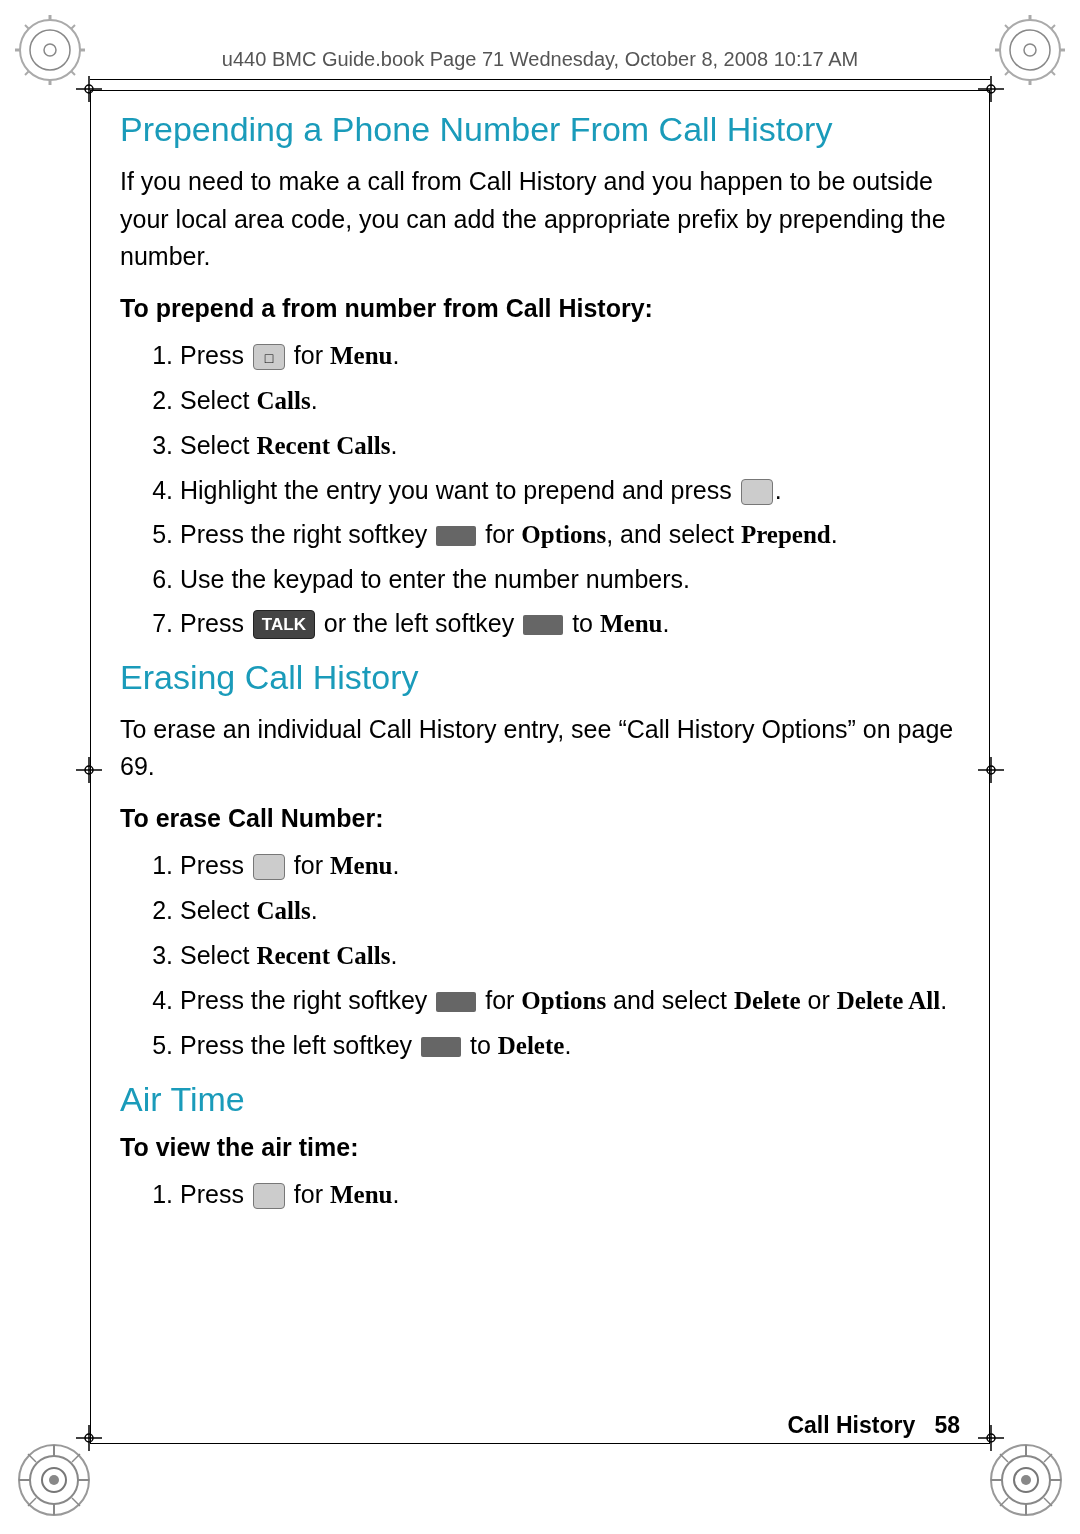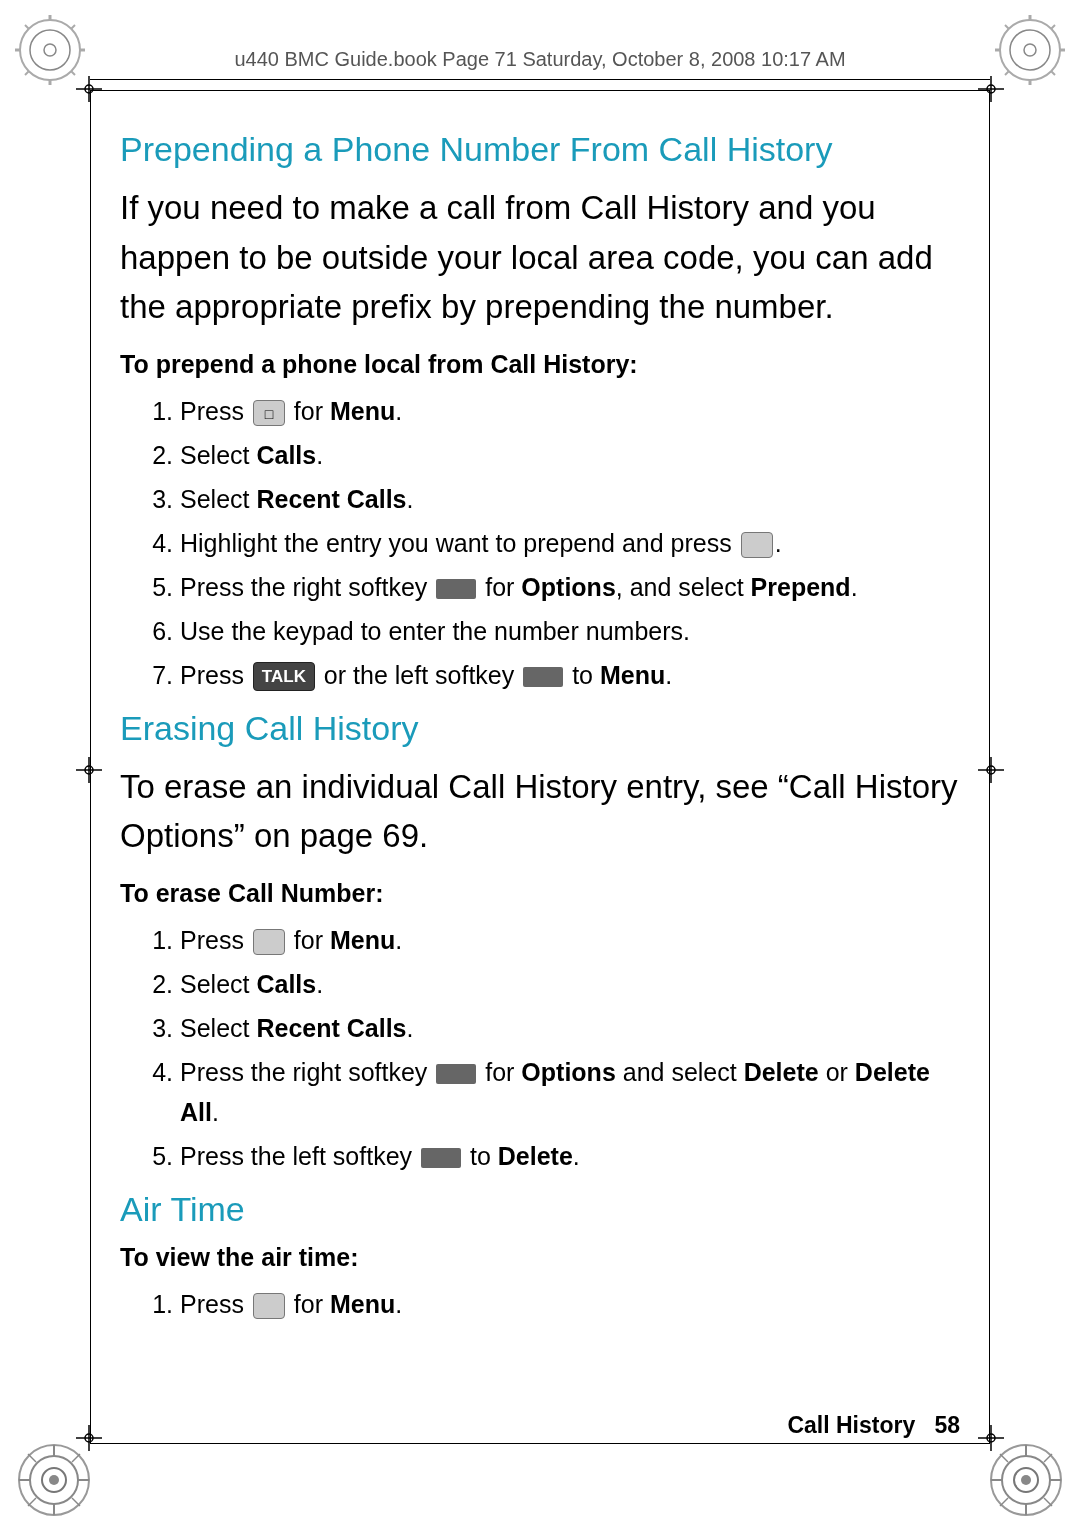--- a/index.html
+++ b/index.html
@@ -88,25 +88,24 @@
 
     
     .section-heading {
       color: #1a9bba;
       font-size: 34px;
       font-weight: normal;
       margin-bottom: 14px;
     }
 
     .section-heading:first-child {
-      margin-top: 20px;
     }
 
     .section-intro {
-      font-size: 33px;
+      font-size: 25px;
       line-height: 1.5;
       margin-bottom: 18px;
     }
 
     
     .subsection-heading {
       font-size: 25px;
       font-weight: bold;
       margin-bottom: 12px;
       margin-top: 6px;
@@ -118,21 +117,21 @@
       margin-bottom: 14px;
     }
 
     ol li {
       font-size: 25px;
       line-height: 1.6;
       margin-bottom: 4px;
     }
 
     
-    .bold { font-weight: bold; }
+    .bold { font-weight: bold; font-family: Liberation Serif, serif; }
 
     
     .footer {
       position: absolute;
       bottom: 95px;
       left: 120px;
       right: 120px;
       display: flex;
       justify-content: flex-end;
       align-items: center;
@@ -263,32 +262,32 @@
       <circle cx="13" cy="13" r="4" fill="none" stroke="#000" stroke-width="1.5"></circle>
     </svg>
   </div>
 
   <div class="border-line-top"></div>
   <div class="border-line-bottom"></div>
   <div class="border-line-left"></div>
   <div class="border-line-right"></div>
 
   <div class="header-bar">
-    <span class="header-text">u440 BMC Guide.book  Page 71  Saturday, October 8, 2008  10:17 AM</span>
+    <span class="header-text">u440 BMC Guide.book  Page 71  Wednesday, October 8, 2008  10:17 AM</span>
   </div>
 
   <div class="content">
 
     <h2 class="section-heading">Prepending a Phone Number From Call History</h2>
 
     <p class="section-intro">
       <span>If you need to make a call from Call History and you happen to be outside your local area code, you can add the appropriate prefix by prepending the number.</span>
     </p>
 
-    <p class="subsection-heading">To prepend a phone local from Call History:</p>
+    <p class="subsection-heading">To prepend a from number from Call History:</p>
 
     <ol>
       <li>
         Press
         <span style="display:inline-block;background:#ccc;border:1px solid #777;border-radius:4px;width:32px;height:26px;vertical-align:middle;margin:0 2px;position:relative;text-align:center;line-height:26px;font-size:14px;">□</span>
         for <span class="bold">Menu</span>.
       </li>
       <li>Select <span class="bold">Calls</span>.</li>
       <li>Select <span class="bold">Recent Calls</span>.</li>
       <li>

